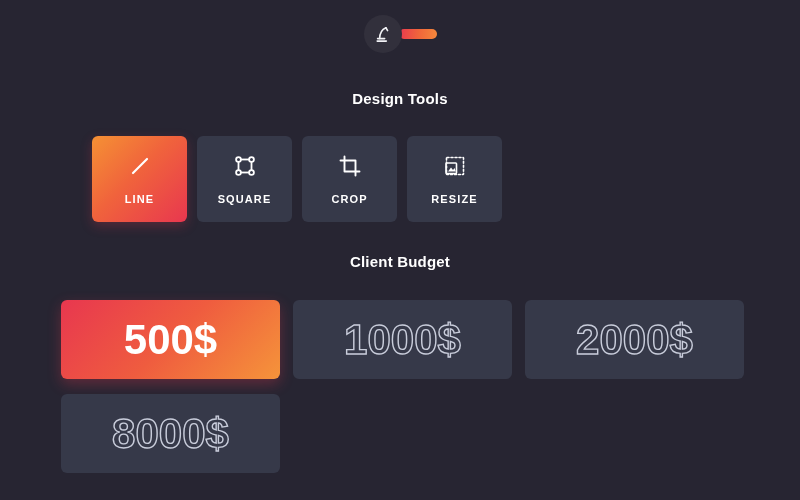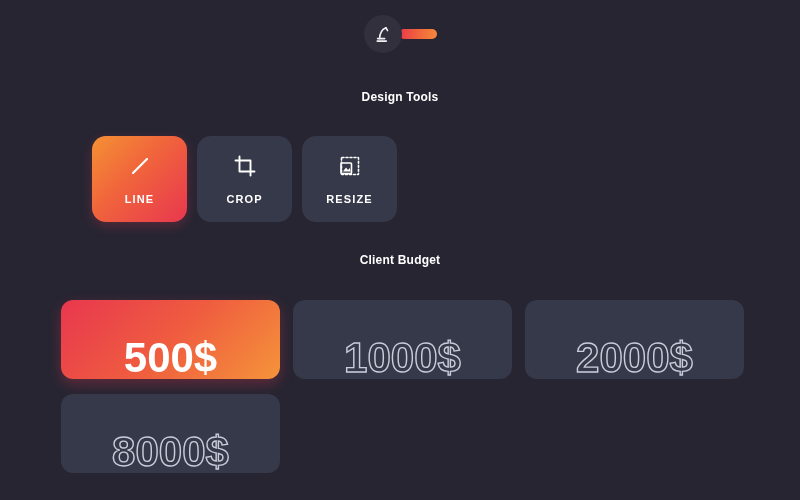--- a/index.html
+++ b/index.html
@@ -53,41 +53,41 @@
     margin-left: -3px;
     flex: none;
   }
 
   
   .section-title {
     position: absolute;
     left: 0;
     width: 100%;
     text-align: center;
-    font-size: 12px;
+    font-size: 15px;
     font-weight: bold;
     letter-spacing: 0.2px;
     color: #ffffff;
   }
   .title-tools  { top: 90px; }
   .title-budget { top: 253px; text-align: center; }
 
   
   .tools-row {
     position: absolute;
     top: 136px;
     left: 92px;
     width: 630px;
     display: flex;
     gap: 10px;
   }
   .tool {
     width: 95px;
     height: 86px;
-    border-radius: 14px;
+    border-radius: 6px;
     background: #363949;
     display: flex;
     flex-direction: column;
     align-items: center;
     justify-content: center;
     gap: 14px;
     flex: none;
   }
   .tool.selected {
     background: linear-gradient(135deg, #f59134 0%, #f0633c 45%, #e8374f 100%);
@@ -113,24 +113,24 @@
     top: 300px;
     left: 61px;
     width: 683px;
     display: grid;
     grid-template-columns: repeat(3, 219px);
     grid-auto-rows: 79px;
     column-gap: 13px;
     row-gap: 15px;
   }
   .budget-card {
-    border-radius: 12px;
+    border-radius: 6px;
     background: #363949;
     display: flex;
-    align-items: flex-end;
+    align-items: center;
     justify-content: center;
   }
   .budget-card.selected {
     background: linear-gradient(135deg, #e8374f 0%, #ef5c3f 50%, #f5943a 100%);
     box-shadow: 0 5px 14px rgba(232,55,79,0.3);
   }
   .budget-value {
     font-size: 42px;
     font-weight: bold;
     letter-spacing: 0px;
@@ -168,20 +168,32 @@
 
   <div class="tool selected">
     <span class="tool-icon">
       <svg width="24" height="24" viewBox="0 0 24 24" fill="none" stroke="#ffffff" stroke-width="2.2" stroke-linecap="round">
         <line x1="5" y1="19" x2="19" y2="5"></line>
       </svg>
     </span>
     <span class="tool-label">LINE</span>
   </div>
 
+  <div class="tool">
+    <span class="tool-icon">
+      <svg width="24" height="24" viewBox="0 0 24 24" fill="none" stroke="#ffffff" stroke-width="1.8">
+        <rect x="5.5" y="5.5" width="13" height="13"></rect>
+        <circle cx="5.5" cy="5.5" r="2.4" fill="#363949"></circle>
+        <circle cx="18.5" cy="5.5" r="2.4" fill="#363949"></circle>
+        <circle cx="5.5" cy="18.5" r="2.4" fill="#363949"></circle>
+        <circle cx="18.5" cy="18.5" r="2.4" fill="#363949"></circle>
+      </svg>
+    </span>
+    <span class="tool-label">SQUARE</span>
+  </div>
 
 
   <div class="tool">
     <span class="tool-icon">
       <svg width="24" height="24" viewBox="0 0 24 24" fill="none" stroke="#ffffff" stroke-width="1.9" stroke-linecap="round" stroke-linejoin="round">
         <path d="M6.5 2.5 V17.5 H21.5"></path>
         <path d="M2.5 6.5 H17.5 V21.5"></path>
       </svg>
     </span>
     <span class="tool-label">CROP</span>

